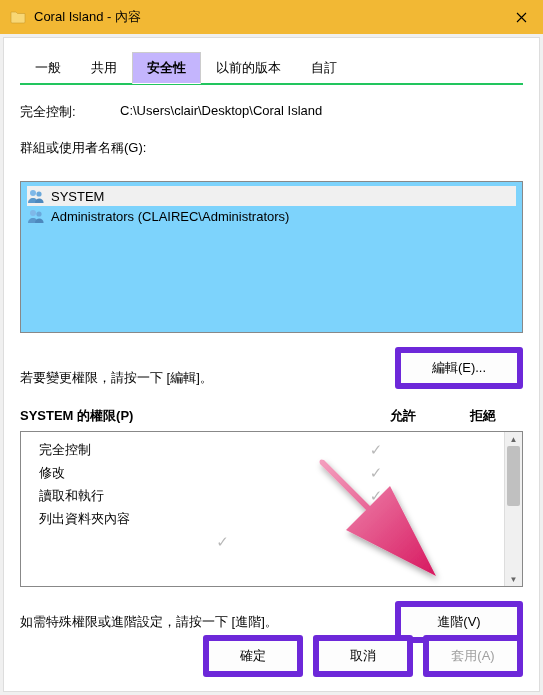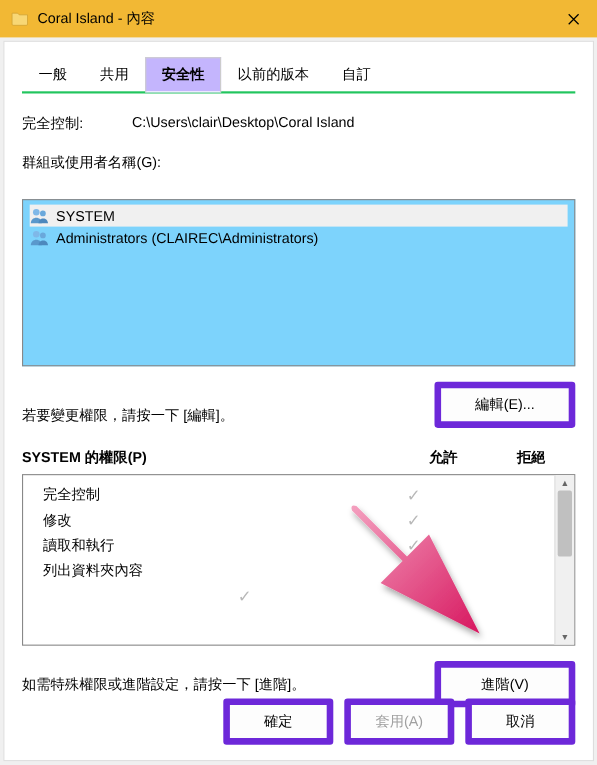--- a/index.html
+++ b/index.html
@@ -154,22 +154,22 @@
     </div>
   </div>
 
   <div class="adv-row">
     <div class="txt">如需特殊權限或進階設定，請按一下 [進階]。</div>
     <div class="btn">進階(V)</div>
   </div>
 
   <div class="footer">
     <div class="btn">確定</div>
+    <div class="btn">取消</div>
     <div class="btn disabled">套用(A)</div>
-    <div class="btn">取消</div>
   </div>
 
   <svg class="arrow-overlay" style="left:300px; top:416px; width:150px; height:150px;" viewBox="0 0 150 150">
     <defs>
       <linearGradient id="ag" x1="0%" y1="0%" x2="100%" y2="100%">
         <stop offset="0%" id="g0" stop-color="#f4a0bf"></stop>
         <stop offset="100%" id="g1" stop-color="#d7175f"></stop>
       </linearGradient>
       <filter id="ds" x="-20%" y="-20%" width="150%" height="150%">
         <feDropShadow dx="2" dy="4" stdDeviation="3" flood-opacity="0.35"></feDropShadow>

